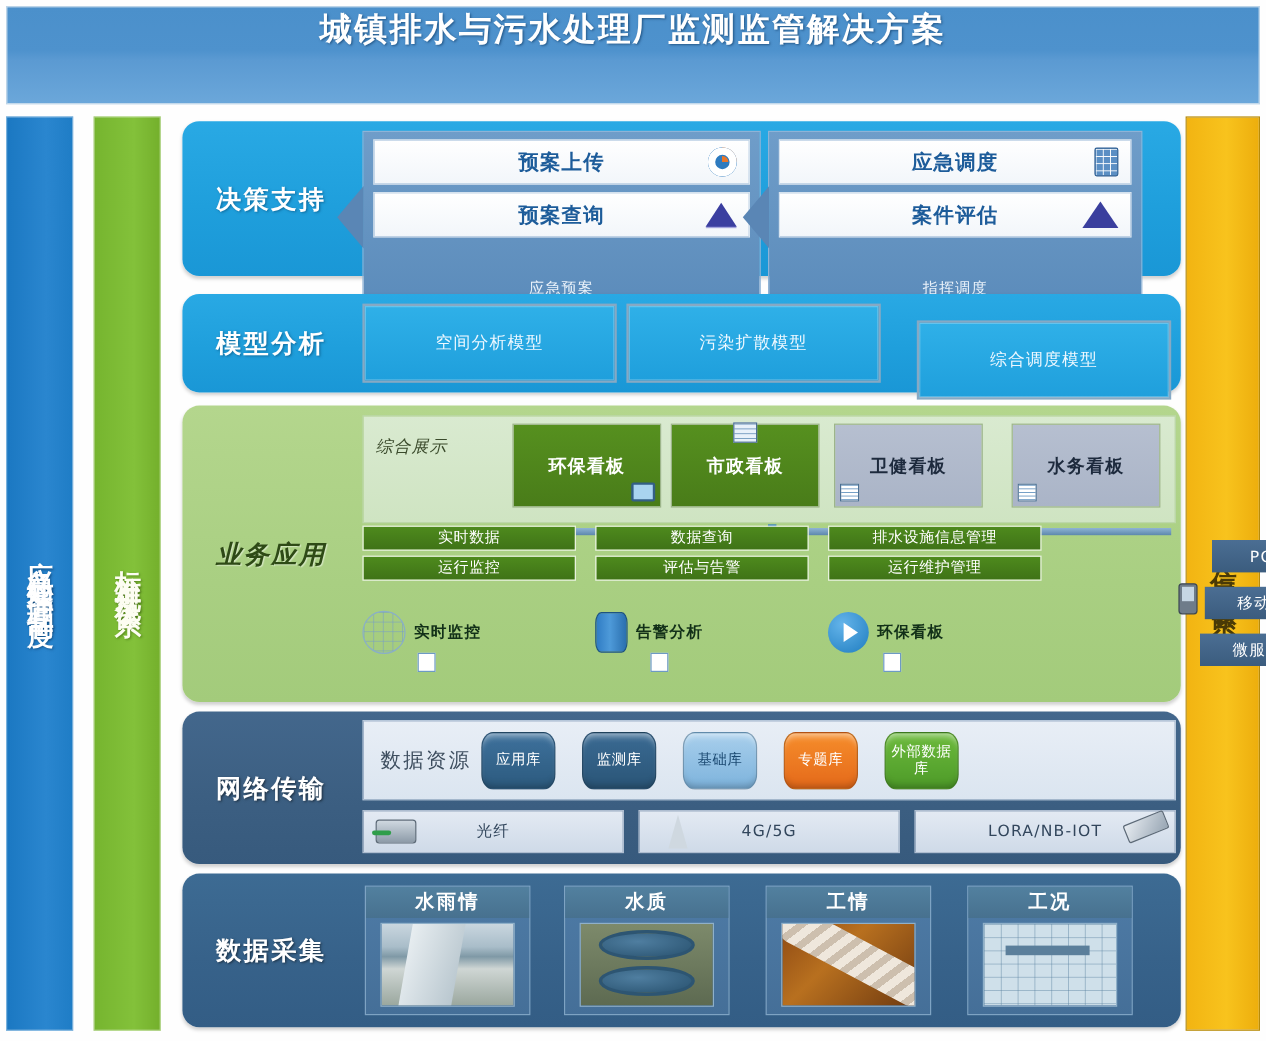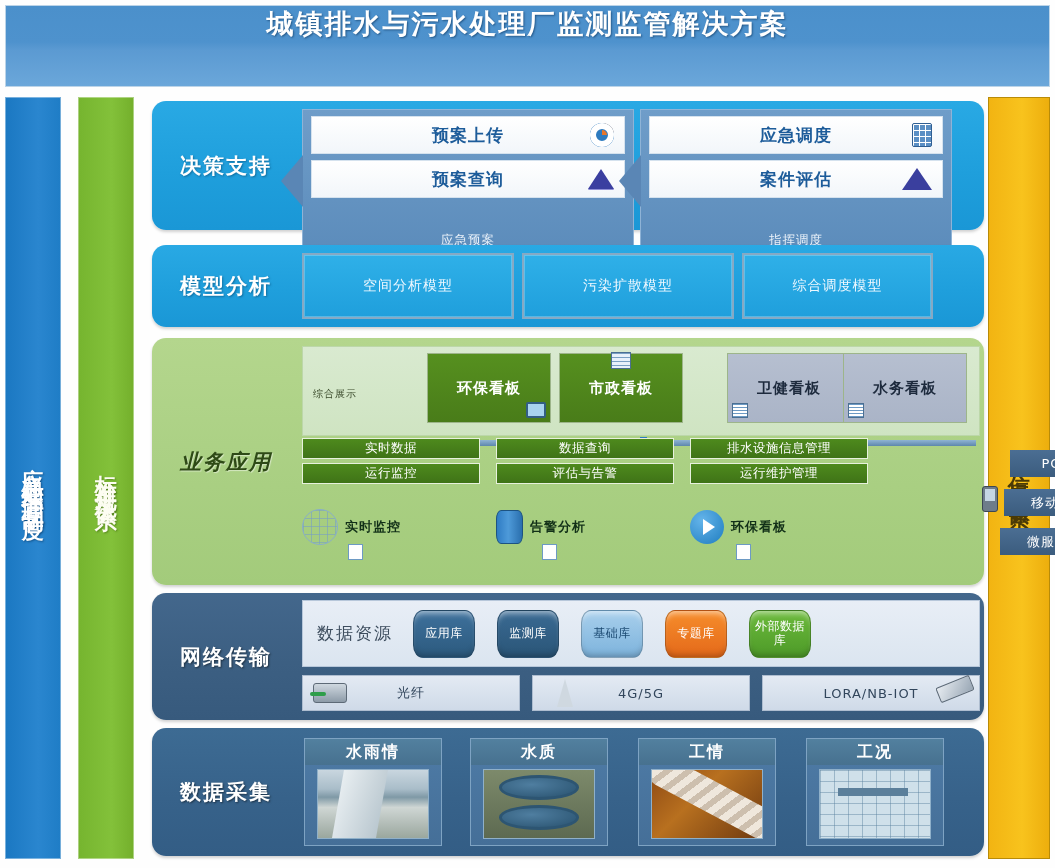--- a/index.html
+++ b/index.html
@@ -125,31 +125,31 @@
   .mbox{
     position:absolute; top:8px; height:66px;
     background:linear-gradient(180deg,#2fb0e8,#1f9fdc);
     border:2px solid #86a9c4;
     display:flex; align-items:center; justify-content:center;
     color:#eef8ff; font-size:14px; letter-spacing:1px;
     box-shadow:inset 0 0 0 1px rgba(255,255,255,.25);
   }
   #mbox-0{ left:150px; width:212px; }
   #mbox-1{ left:370px; width:212px; }
-  #mbox-2{ left:590px; width:191px; }
+  #mbox-2{ left:612px; width:212px;margin-top:14px; }
 
   
   .biz-panel{
     position:absolute; left:150px; top:8px; width:678px; height:90px;
     background:linear-gradient(180deg,#d9ead0,#cfe4c2);
     border:1px solid #bcd7a9;
   }
   .biz-panel .panel-title{
-    position:absolute; left:10px; top:40px; width:96px;
-    color:#3a4a2b; font-size:10px; letter-spacing:1px;
+    position:absolute; left:10px; top:17px; width:96px;
+    color:#3a4a2b; font-size:14px; letter-spacing:1px;font-style:italic;
   }
   .kanban{
     position:absolute; top:6px; height:70px; width:124px;
     display:flex; align-items:center; justify-content:center;
     font-size:15px; font-weight:bold; letter-spacing:1px;
     border:1px solid #9db58a;
   }
   .kanban.green{ background:linear-gradient(180deg,#56901f,#497c19); color:#ffffff; }
   .kanban.gray { background:linear-gradient(180deg,#b6bfd0,#aab4c7); color:#1d2a3d; }
   .kanban .mini{ position:absolute; }
@@ -212,21 +212,21 @@
   .ic-phone::after{content:"";position:absolute;left:2px;top:2px;right:2px;height:12px;background:#c5d6e4;}
 
   
   .net-panel{
     position:absolute; left:150px; top:7px; width:678px; height:67px;
     background:linear-gradient(180deg,#e8eef6,#dbe5f0);
     border:1px solid #b7c7da;
     display:flex; align-items:center;
   }
   .net-panel .res-title{ margin-left:14px; color:#3d4d5e; font-size:17px; letter-spacing:2px; }
-  .dbs{ display:flex; align-items:flex-end; gap:22px; margin-left:20px; }
+  .dbs{ display:flex; align-items:flex-end; gap:22px; margin-left:8px; }
   .db{
     width:62px; height:48px; border-radius:10px/13px;
     display:flex; align-items:center; justify-content:center; text-align:center;
     color:#ffffff; font-size:12px; line-height:1.15; letter-spacing:.5px;
     border:1px solid rgba(0,0,0,.22);
     box-shadow:inset 0 6px 6px -4px rgba(255,255,255,.6), inset 0 -6px 6px -4px rgba(0,0,0,.25);
   }
   .trans-row{ position:absolute; left:150px; top:82px; width:678px; height:36px; display:flex; gap:12px; }
   .trans{
     flex:1; background:linear-gradient(180deg,#e3eaf3,#cfdae8);
@@ -347,21 +347,21 @@
       <div class="biz-panel">
         <div class="panel-title">综合展示</div>
         <div class="kanban green" style="left:124px">
           <span>环保看板</span>
           <span class="mini mini-monitor"></span>
         </div>
         <div class="kanban green" style="left:256px">
           <span>市政看板</span>
           <span class="mini mini-win"></span>
         </div>
-        <div class="kanban gray" style="left:424px">
+        <div class="kanban gray" style="left:392px">
           <span>卫健看板</span>
           <span class="mini mini-doc"></span>
         </div>
         <div class="kanban gray" style="left:540px">
           <span>水务看板</span>
           <span class="mini mini-doc"></span>
         </div>
       </div>
       <div class="biz-underline"></div>
 

